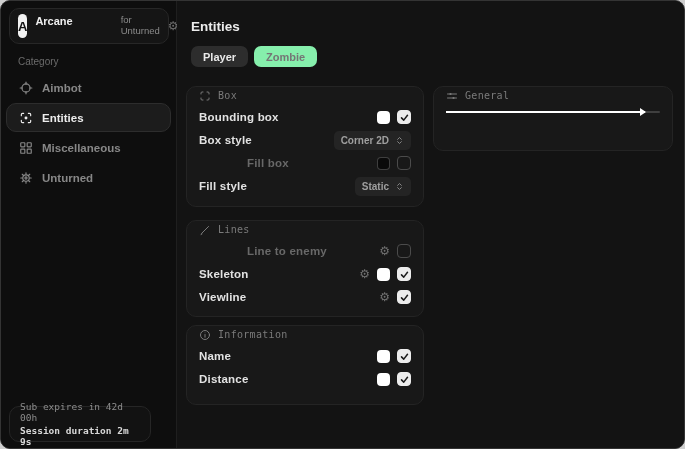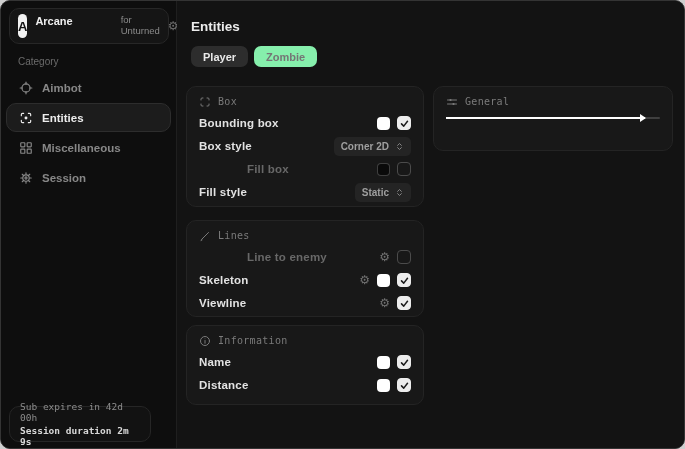--- a/index.html
+++ b/index.html
@@ -25,21 +25,21 @@
     border-radius:10px;box-sizing:border-box;padding:4px 10px;display:flex;flex-direction:column;justify-content:center;gap:2px;}
   .footer-line1{font-family:"DejaVu Sans Mono",monospace;font-size:9.5px;color:#8c8c8c;}
   .footer-line2{font-family:"DejaVu Sans Mono",monospace;font-size:9.5px;font-weight:700;color:#d8d8d8;}
   
   .main{position:absolute;left:176px;top:0;right:0;bottom:0;background:#131313;}
   .page-title{position:absolute;left:14px;top:18px;font-size:13.5px;font-weight:700;color:#ececec;}
   .tabs{position:absolute;left:14px;top:45px;display:flex;gap:6px;}
   .tab{height:21px;padding:0 12px;border-radius:7px;display:flex;align-items:center;font-size:11px;font-weight:600;
     color:#757575;background:#86efac;cursor:pointer;}
   .tab.active{background:#2d2d2d;color:#e9e9e9;}
-  .panel{position:absolute;background:#181818;border:1px solid #242424;border-radius:10px;padding:8px 12px;box-sizing:border-box;}
+  .panel{position:absolute;background:#181818;border:1px solid #242424;border-radius:10px;padding:2px 12px;box-sizing:border-box;}
   #panel-box{left:9px;top:85px;width:238px;height:121px;}
   #panel-lines{left:9px;top:219px;width:238px;height:97px;}
   #panel-info{left:9px;top:324px;width:238px;height:80px;}
   #panel-general{left:256px;top:85px;width:240px;height:65px;}
   .panel-head{display:flex;align-items:center;gap:7px;font-family:"DejaVu Sans Mono",monospace;font-size:10px;
     color:#7b7b7b;letter-spacing:.3px;height:13px;}
   .panel-head svg{width:12px;height:12px;}
   .row{margin-top:3px;height:20px;display:flex;align-items:center;justify-content:space-between;}
   .panel-head + .row{margin-top:5px;}
   .rlabel{font-size:11.5px;font-weight:600;color:#e2e2e2;letter-spacing:.2px;}
@@ -116,21 +116,21 @@
             <circle cx="12" cy="12" r="1.8"></circle>
             <line x1="12" y1="3" x2="12" y2="6"></line>
             <line x1="12" y1="18" x2="12" y2="21"></line>
             <line x1="3" y1="12" x2="6" y2="12"></line>
             <line x1="18" y1="12" x2="21" y2="12"></line>
             <line x1="5.6" y1="5.6" x2="7.7" y2="7.7"></line>
             <line x1="16.3" y1="16.3" x2="18.4" y2="18.4"></line>
             <line x1="5.6" y1="18.4" x2="7.7" y2="16.3"></line>
             <line x1="16.3" y1="7.7" x2="18.4" y2="5.6"></line>
           </svg>
-        <span>Session</span>
+        <span>Unturned</span>
       </div>
     </div>
 
     <div class="footer-card">
       <span class="footer-line1">Sub expires in 42d 00h</span>
       <span class="footer-line2">Session duration 2m 9s</span>
     </div>
   </div>
 
   <div class="main">

